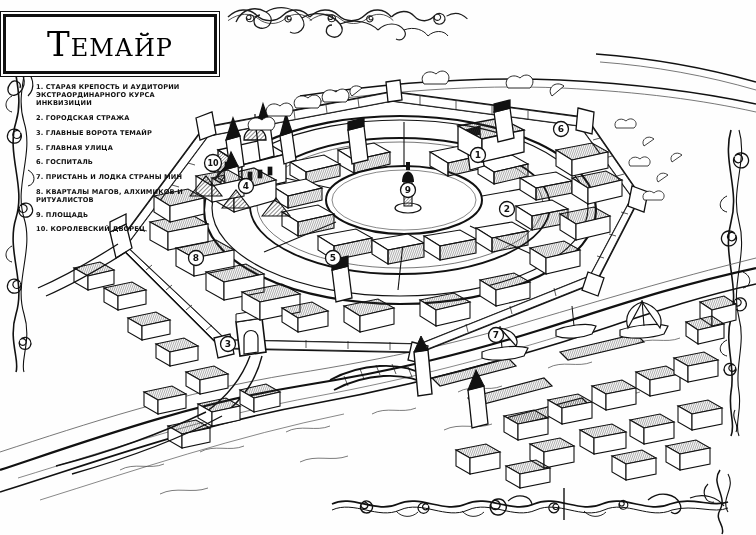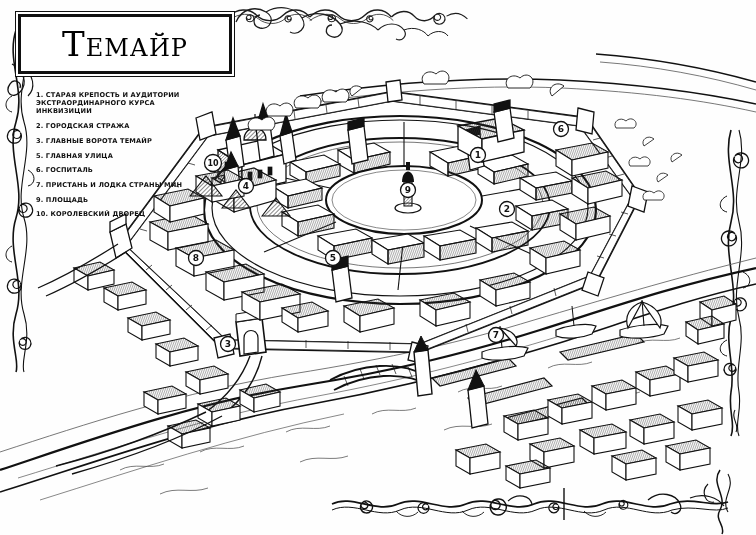--- a/index.html
+++ b/index.html
@@ -2,29 +2,29 @@
 <html><head>
 <meta charset="utf-8">
 <style>
   html,body{margin:0;padding:0;background:#ffffff;}
   body{width:756px;height:535px;overflow:hidden;
        font-family:"DejaVu Sans",sans-serif;color:#111;}
   #page{position:relative;width:756px;height:535px;background:#fefefe;}
   #art{position:absolute;left:0;top:0;width:756px;height:535px;}
 
   
-  #title-box{position:absolute;left:18px;top:14px;width:208px;height:54px;
+  #title-box{position:absolute;left:3px;top:14px;width:208px;height:54px;
     background:#ffffff;border:3px solid #111;box-shadow:0 0 0 2px #fff,0 0 0 3px #111;
     display:flex;align-items:center;justify-content:center;z-index:40;}
   #title-text{font-family:"DejaVu Serif",serif;font-size:34px;line-height:34px;
     letter-spacing:1px;color:#000;white-space:nowrap;
     font-variant:small-caps;font-weight:400;}
 
   
-  #legend{position:absolute;left:36px;top:83px;width:150px;z-index:40;margin-top:8px;}
+  #legend{position:absolute;left:36px;top:83px;width:150px;z-index:40;}
   .legend-item{font-family:"DejaVu Sans",sans-serif;font-size:6.6px;
     line-height:8.2px;font-weight:700;color:#101010;margin-bottom:6.5px;
     text-transform:uppercase;letter-spacing:0.15px;}
 </style>
 </head>
 <body>
 
 <div id="page">
 
   <svg id="art" viewBox="0 0 756 535">
@@ -607,17 +607,18 @@
     <div id="title-text">Темайр</div>
   </div>
 
   <div id="legend">
     <div class="legend-item">1. Старая крепость и аудитории экстраординарного курса инквизиции</div>
     <div class="legend-item">2. Городская стража</div>
     <div class="legend-item">3. Главные ворота Темайр</div>
     <div class="legend-item">5. Главная улица</div>
     <div class="legend-item">6. Госпиталь</div>
     <div class="legend-item">7. Пристань и лодка страны Мин</div>
+    <div class="legend-item">8. Кварталы магов, алхимиков и ритуалистов</div>
     <div class="legend-item">9. Площадь</div>
     <div class="legend-item">10. Королевский дворец</div>
   </div>
 
 </div>
 
 </body></html>

